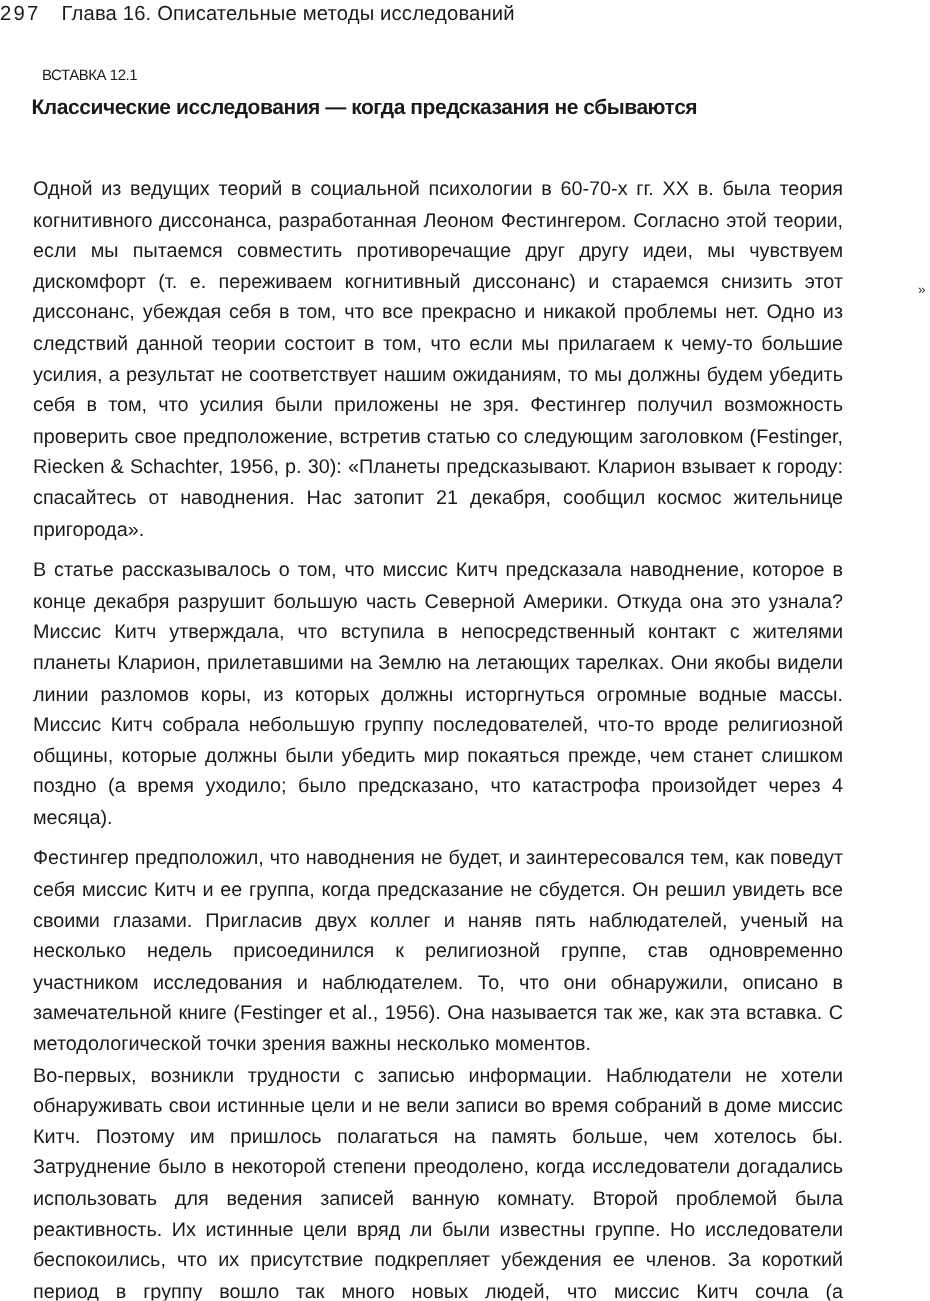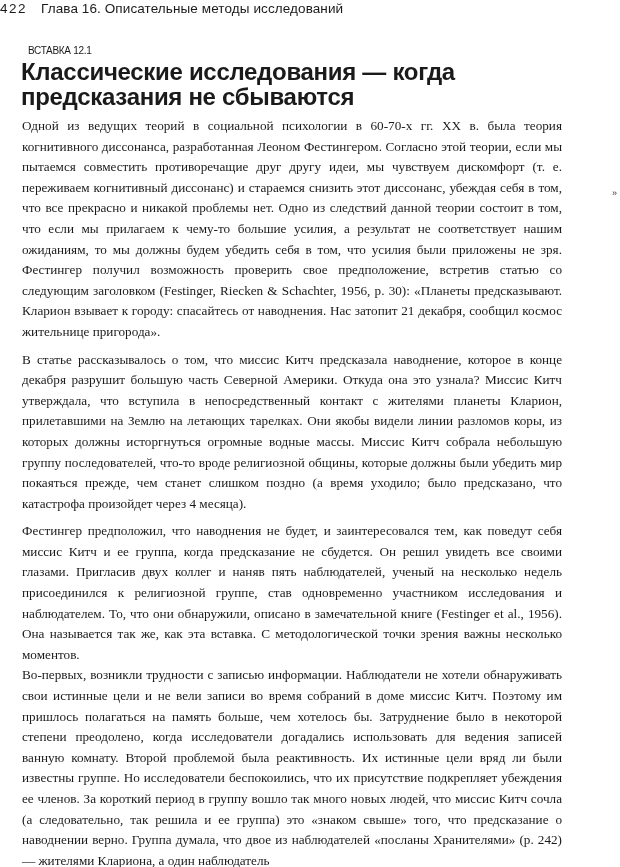--- a/index.html
+++ b/index.html
@@ -1,30 +1,30 @@
 <!DOCTYPE html>
 <html><head>
 <meta charset="utf-8">
 <style>
   html, body { margin: 0; padding: 0; background: #ffffff; }
   body { width: 620px; height: 867px; overflow: hidden; position: relative; color: #1a1a1a; font-family: "Liberation Sans", sans-serif; }
   .running-head { position: absolute; left: 0; top: 1px; font-size: 13.5px; letter-spacing: 0.1px; white-space: nowrap; }
   .running-head .pnum { letter-spacing: 1.5px; margin-right: 14px; }
   .box-label { position: absolute; left: 28px; top: 45px; font-size: 10px; letter-spacing: -0.3px; }
-  .box-title { position: absolute; left: 21px; top: 59px; font-size: 24px; font-weight: bold; line-height: 25px; letter-spacing: -0.3px; width: 540px; }
+  .box-title { position: absolute; left: 21px; top: 59px; font-size: 14px; font-weight: bold; line-height: 25px; letter-spacing: -0.3px; width: 540px; }
   .body-text { position: absolute; left: 22px; top: 116px; width: 540px; font-size: 13.2px; line-height: 20.6px; text-align: justify; }
-  .body-text p { margin: 0; font-family: Liberation Serif, serif; }
+  .body-text p { margin: 0; }
   .body-text p.gap { margin-top: 7px; }
   .margin-mark { position: absolute; left: 612px; top: 188px; font-size: 9px; color: #333; }
 </style>
 </head>
 <body>
 
 <div class="running-head">
-  <span class="pnum">422</span><span>Глава 16. Описательные методы исследований</span>
+  <span class="pnum">297</span><span>Глава 16. Описательные методы исследований</span>
 </div>
 
 <div class="box-label">ВСТАВКА 12.1</div>
 <h1 class="box-title" style="margin:0;">Классические исследования — когда предсказания не сбываются</h1>
 
 <div class="margin-mark">»</div>
 
 <div class="body-text">
   <p>Одной из ведущих теорий в социальной психологии в 60-70-х гг. XX в. была теория когнитивного диссонанса, разработанная Леоном Фестингером. Согласно этой теории, если мы пытаемся совместить противоречащие друг другу идеи, мы чувствуем дискомфорт (т. е. переживаем когнитивный диссонанс) и стараемся снизить этот диссонанс, убеждая себя в том, что все прекрасно и никакой проблемы нет. Одно из следствий данной теории состоит в том, что если мы прилагаем к чему-то большие усилия, а результат не соответствует нашим ожиданиям, то мы должны будем убедить себя в том, что усилия были приложены не зря. Фестингер получил возможность проверить свое предположение, встретив статью со следующим заголовком (Festinger, Riecken &amp; Schachter, 1956, p. 30): «Планеты предсказывают. Кларион взывает к городу: спасайтесь от наводнения. Нас затопит 21 декабря, сообщил космос жительнице пригорода».</p>
   <p class="gap">В статье рассказывалось о том, что миссис Китч предсказала наводнение, которое в конце декабря разрушит большую часть Северной Америки. Откуда она это узнала? Миссис Китч утверждала, что вступила в непосредственный контакт с жителями планеты Кларион, прилетавшими на Землю на летающих тарелках. Они якобы видели линии разломов коры, из которых должны исторгнуться огромные водные массы. Миссис Китч собрала небольшую группу последователей, что-то вроде религиозной общины, которые должны были убедить мир покаяться прежде, чем станет слишком поздно (а время уходило; было предсказано, что катастрофа произойдет через 4 месяца).</p>

